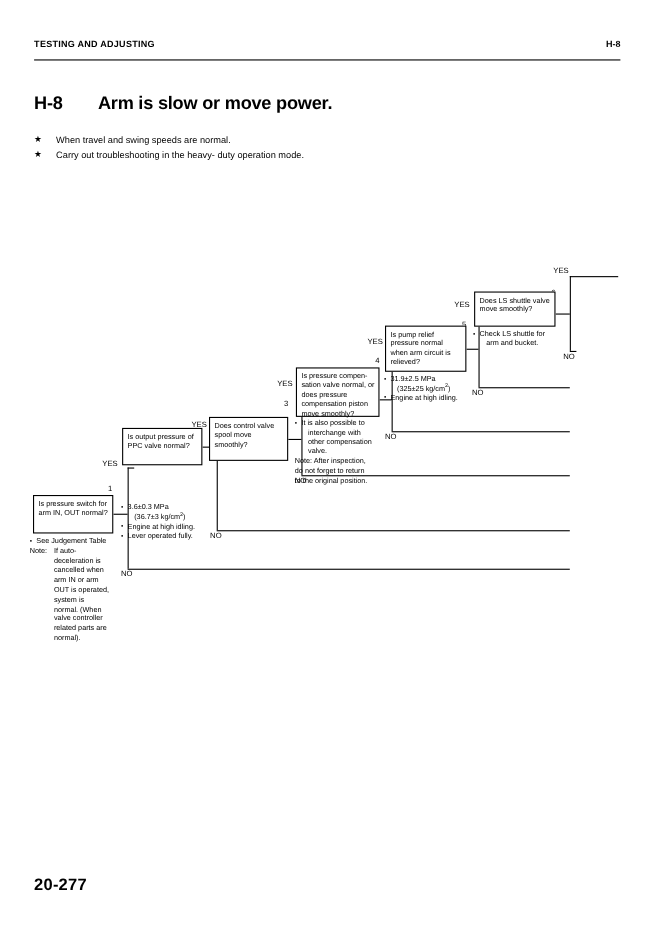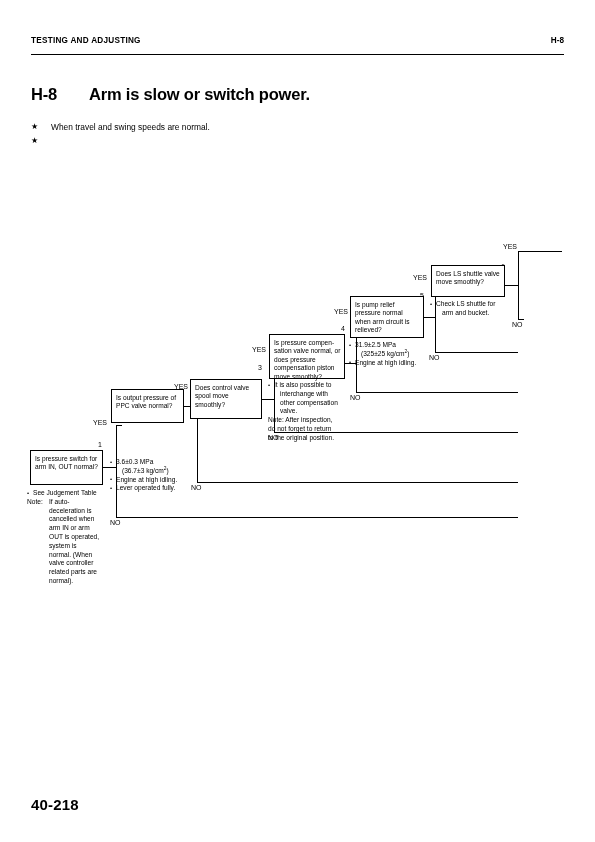--- a/index.html
+++ b/index.html
@@ -184,30 +184,31 @@
 </style>
 </head>
 <body>
 
 <div id="page-header">
   <span class="hdr-left">TESTING AND ADJUSTING</span>
   <span class="hdr-right">H-8</span>
 </div>
 
 <div id="section-title">
-  <span class="sect-num">H-8</span><span>Arm is slow or switch power.</span>
+  <span class="sect-num">H-8</span><span>Arm is slow or move power.</span>
 </div>
 
 <div id="intro-notes">
   <div class="note-row">
     <span class="star">★</span>
     <span class="note-text">When travel and swing speeds are normal.</span>
   </div>
   <div class="note-row">
     <span class="star">★</span>
+    <span class="note-text">Carry out troubleshooting in the heavy- duty operation mode.</span>
   </div>
 </div>
 
 <div id="flowchart">
 
   <div class="fc-layer">
 
     <div class="ln-h" style="left:103px; top:467px; width:13px;"></div>
     <div class="ln-v" style="left:116px; top:425px; height:92px;"></div>
     <div class="ln-h" style="left:116px; top:425px; width:6px;"></div>
@@ -316,13 +317,13 @@
   </div>
   <div class="details" style="left:430px; top:300px; width:80px;">
     <div class="dl bullet">Check LS shuttle for</div>
     <div class="dl cont">arm and bucket.</div>
   </div>
   <div class="lbl" style="left:503px; top:243px;">YES</div>
   <div class="lbl" style="left:512px; top:321px;">NO</div>
 
 </div>
 
-<div id="page-footer">40-218</div>
+<div id="page-footer">20-277</div>
 
 </body></html>

